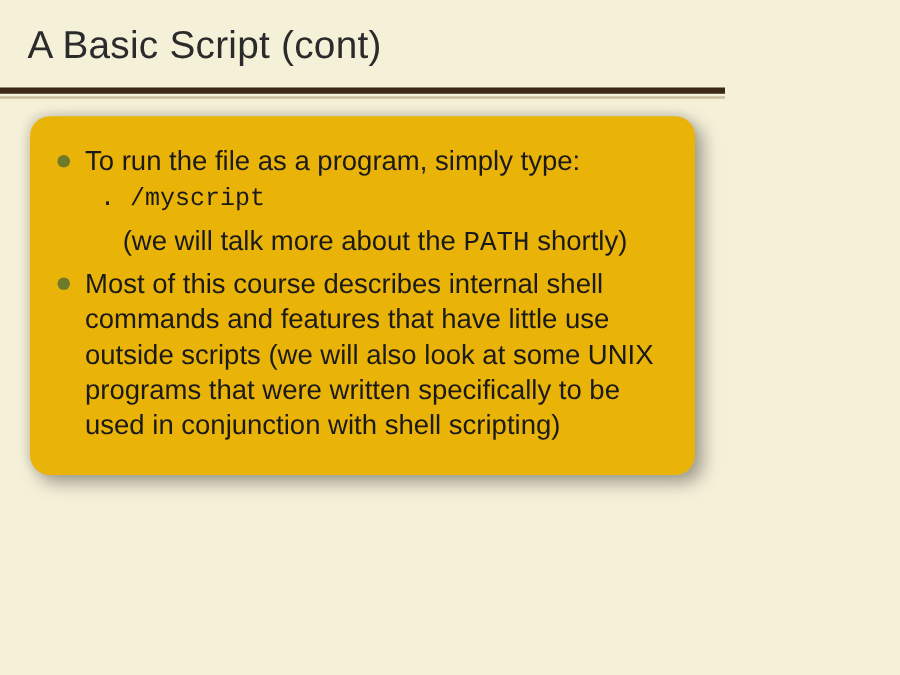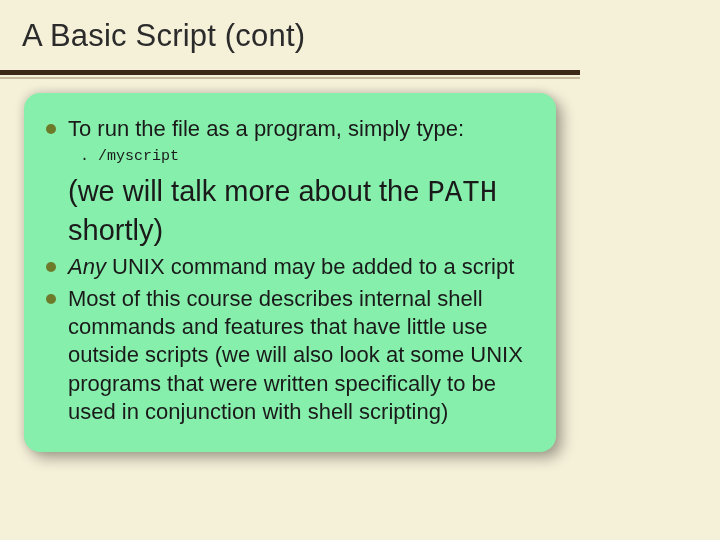--- a/index.html
+++ b/index.html
@@ -31,21 +31,21 @@
   }
   .title-rule-light {
     height: 2px;
     background: #c9bfa0;
     margin: 2px 0 0 0;
   }
   .content {
     position: relative;
     margin: 14px 24px 18px 24px;
     padding: 18px 24px 24px 22px;
-    background: #86efac;
+    background: #eab308;
     border-radius: 16px;
   }
   .content::before {
     content: "";
     position: absolute;
     inset: 0;
     border-radius: 16px;
     box-shadow:
       6px 6px 14px rgba(0,0,0,0.35),
       -2px -2px 8px rgba(0,0,0,0.10);
@@ -64,35 +64,36 @@
     margin: 9px 12px 0 0;
     flex: 0 0 auto;
   }
   .body-text {
     font-size: 22px;
     line-height: 1.28;
     color: #1a1a1a;
   }
   .code {
     font-family: "Courier New", Courier, monospace;
-    font-size: 15px;
+    font-size: 20px;
     line-height: 1.3;
     color: #1a1a1a;
     margin: 4px 0 6px 34px;
     white-space: pre;
   }
   .inline-code {
     font-family: "Courier New", Courier, monospace;
   }
   .italic { font-style: italic; }
   .after-note {
     margin: 2px 0 4px 22px;
-    font-size: 29px;
+    font-size: 22px;
     line-height: 1.28;
     color: #1a1a1a;
+    text-align: center;
   }
 </style>
 </head>
 <body>
 
 <div class="slide">
 
   <div class="title-block">
     <h1 class="title">A Basic Script (cont)</h1>
   </div>
@@ -104,26 +105,20 @@
     <div class="item">
       <span class="bullet"></span>
       <span class="body-text">To run the file as a program, simply type:</span>
     </div>
     <div class="code">. /myscript</div>
 
     <div class="after-note">
       <span>(we will talk more about the </span><span class="inline-code">PATH</span><span> shortly)</span>
     </div>
 
-    <div class="item">
-      <span class="bullet"></span>
-      <span class="body-text">
-        <span class="italic">Any</span><span> UNIX command may be added to a script</span>
-      </span>
-    </div>
 
     <div class="item">
       <span class="bullet"></span>
       <span class="body-text">Most of this course describes internal shell commands and features that have little use outside scripts (we will also look at some UNIX programs that were written specifically to be used in conjunction with shell scripting)</span>
     </div>
 
   </div>
 </div>
 
 </body></html>

